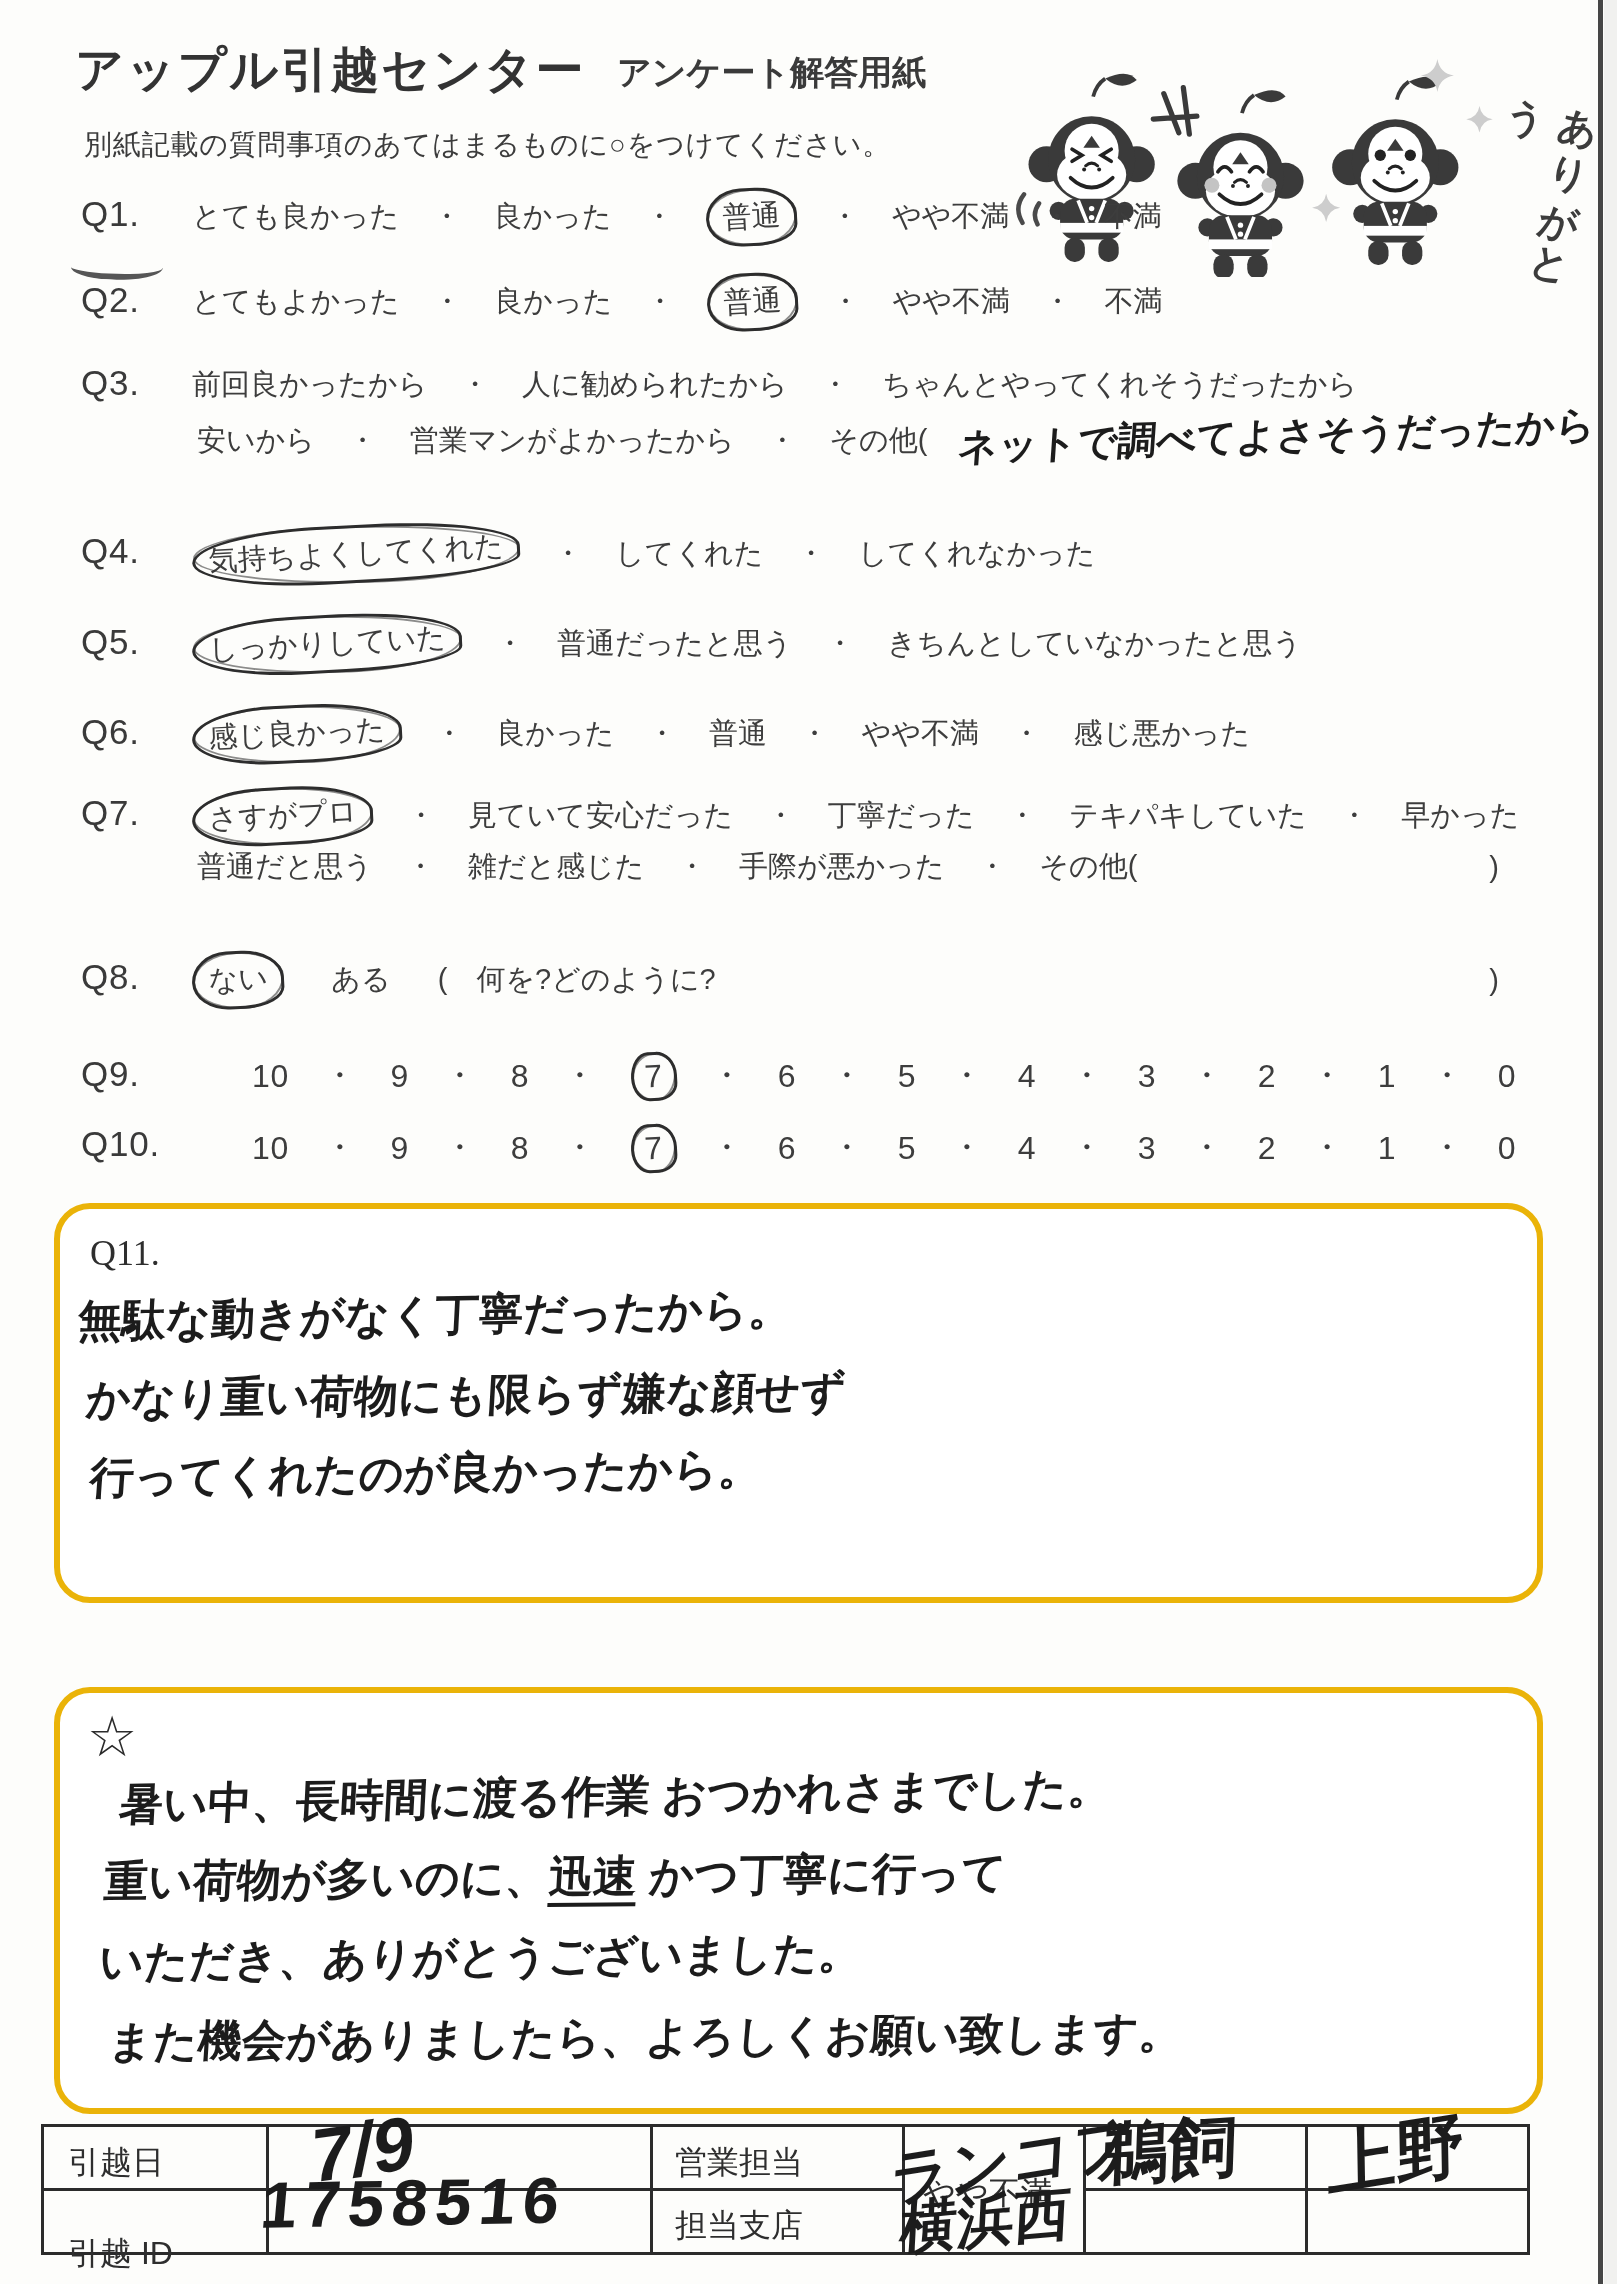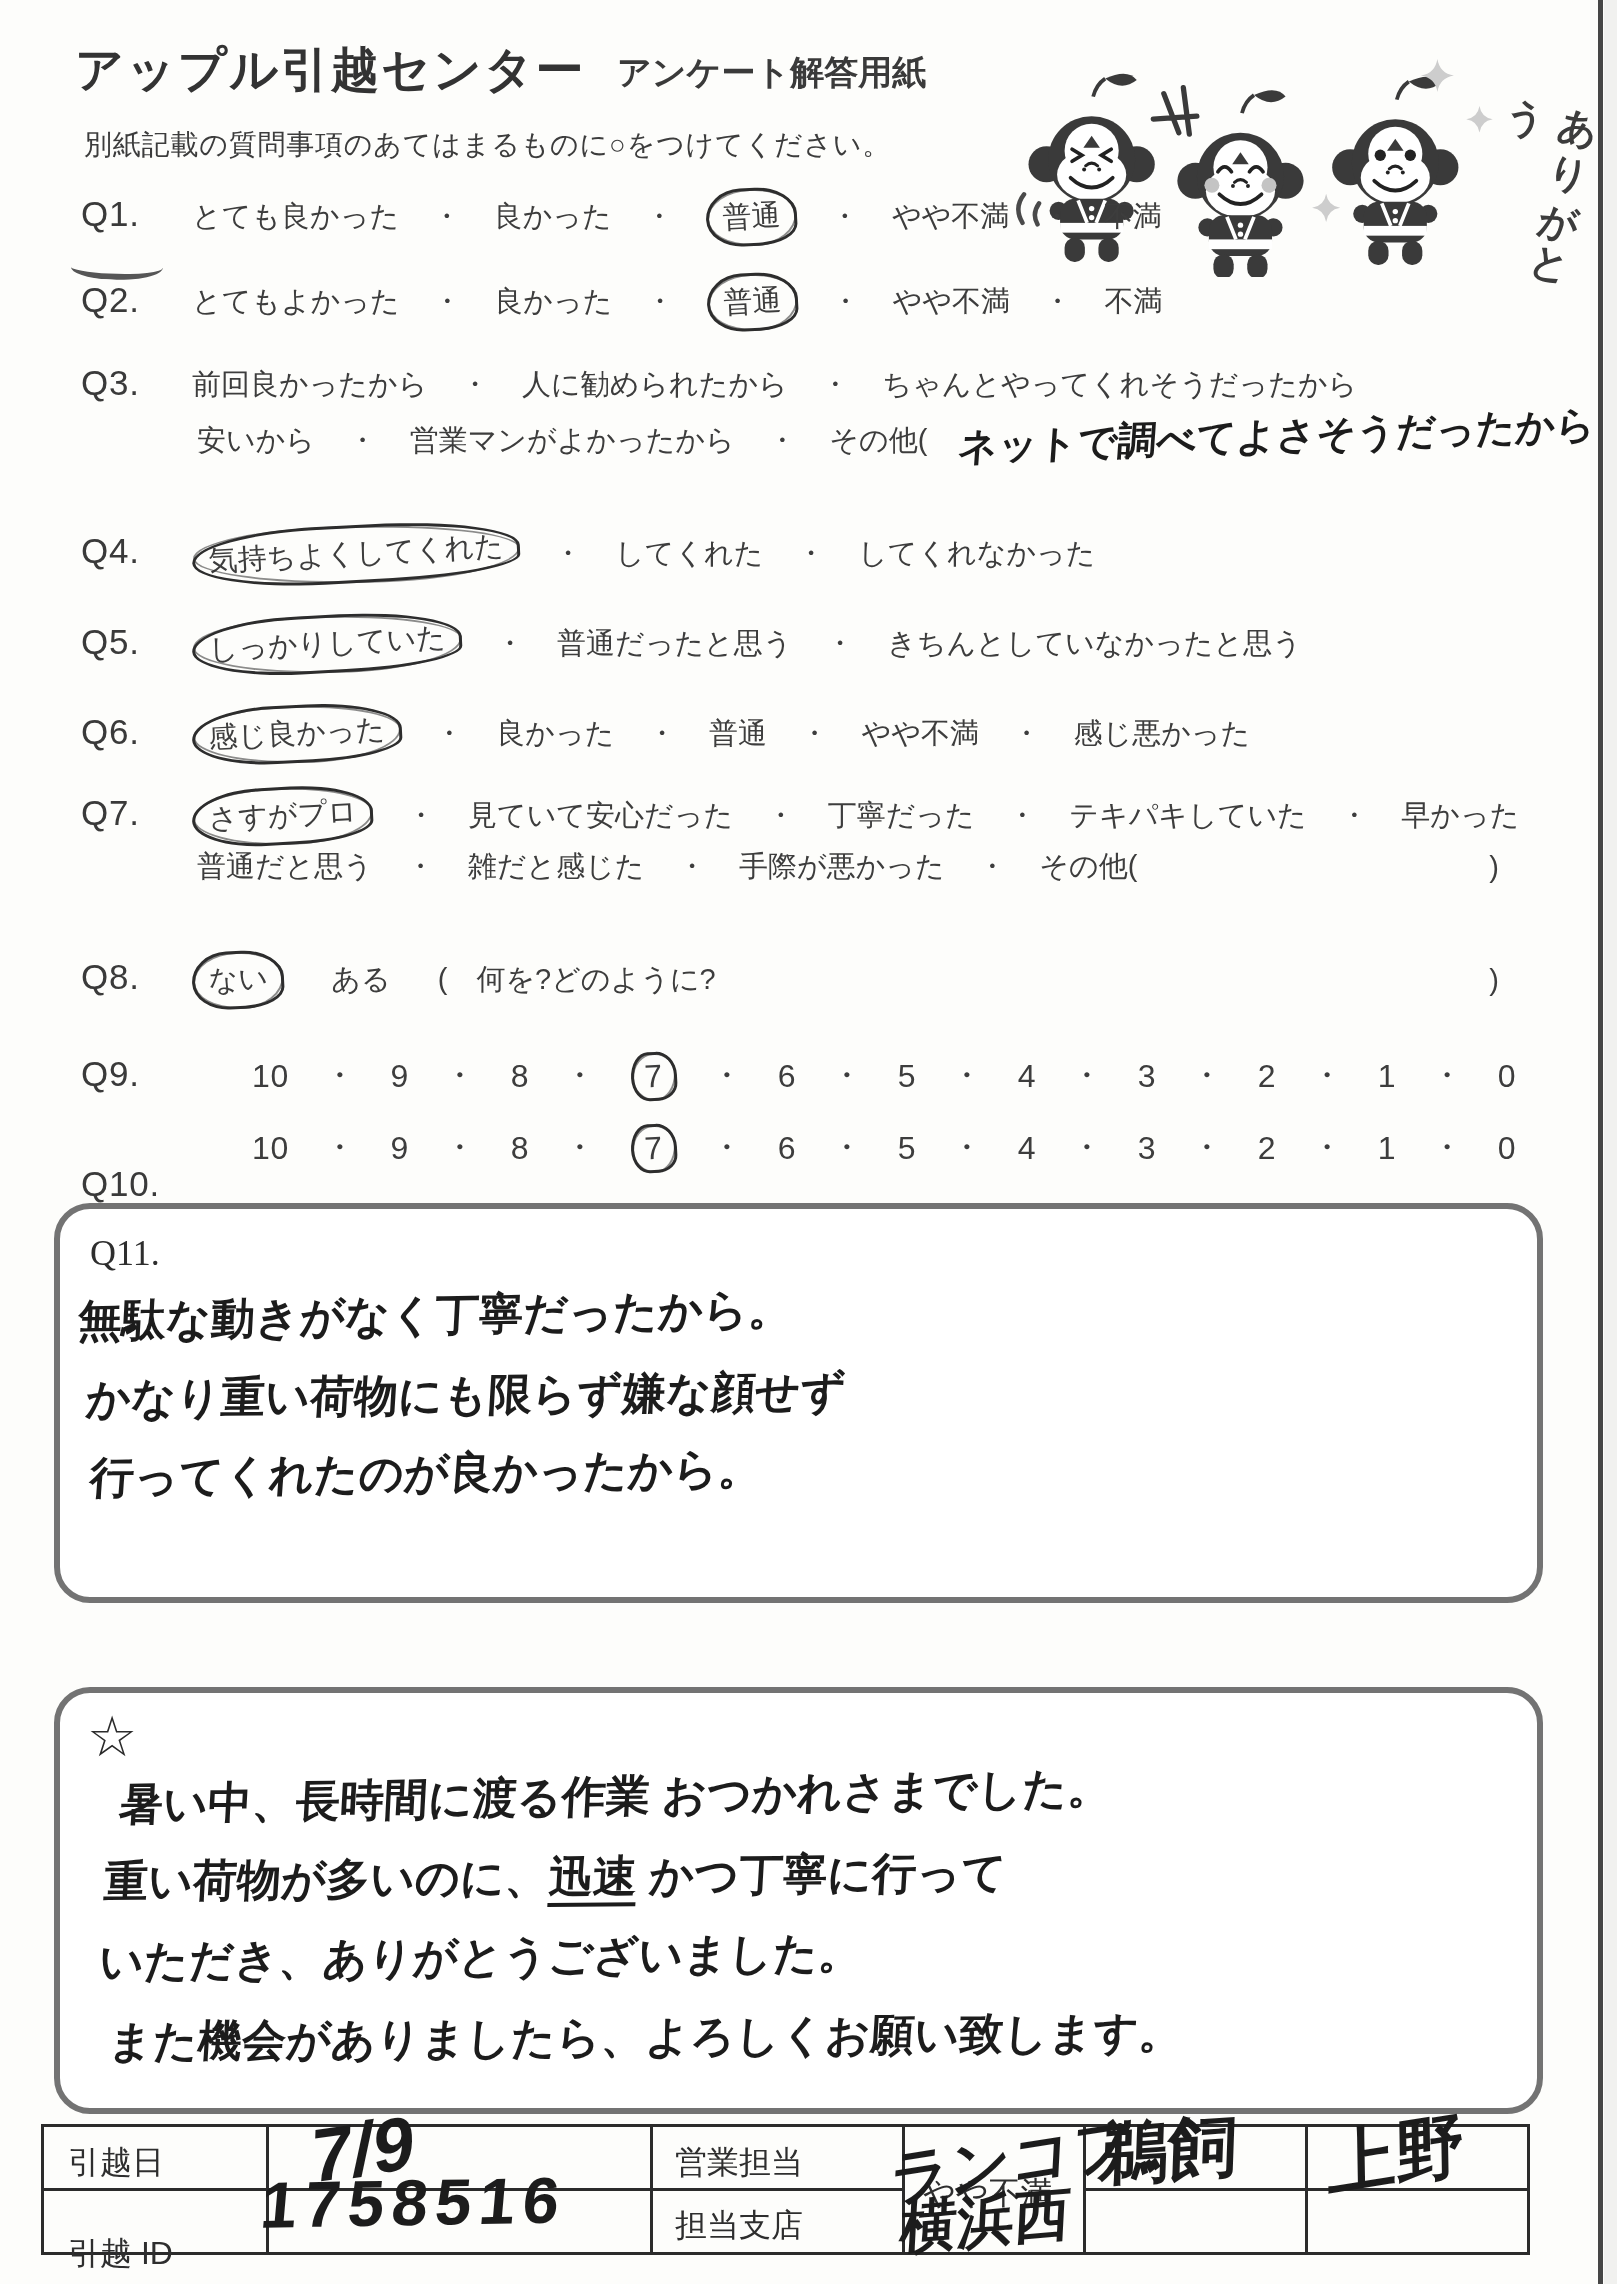--- a/index.html
+++ b/index.html
@@ -35,21 +35,21 @@
   .numrow .circled{padding:3px 10.5px;}
   .push-right{margin-left:auto;}
   .gap-left{margin-left:27px;}
   
   .hw{font-weight:bold;color:#1c1c1c;white-space:nowrap;}
   .hw-inline{font-size:39px;margin-top:-10.5px;margin-left:10.5px;transform:rotate(-2deg) skewX(-6deg);}
   .q1-swoosh{position:absolute;left:71px;top:254px;width:92px;height:19.6px;
     border-bottom:6px solid #565656;border-radius:0 0 70% 50%;transform:rotate(3deg);}
   
   .bigbox{position:absolute;left:54px;width:1477px;background:#fff;
-    border:6px solid #737373;border-radius:36px;}
+    border:6px solid #eab308;border-radius:36px;}
   .box1{top:1203px;height:388px;}
   .box2{top:1687px;height:415px;}
   .boxline{position:absolute;display:inline-block;font-size:44px;transform:rotate(-1deg) skewX(-4deg);}
   .star{position:absolute;left:27px;top:10.5px;font-size:56px;color:#2b2b2b;}
   .u{border-bottom:4.5px solid #1c1c1c;padding-bottom:1.5px;}
   
   .ftable{position:absolute;left:41px;top:2124px;width:1483px;height:125px;
     border:3px solid #2b2b2b;background:transparent;}
   .vline{position:absolute;top:0;bottom:0;width:3px;background:#2b2b2b;}
   .hseg{position:absolute;top:61px;height:3px;background:#2b2b2b;}
@@ -254,21 +254,21 @@
       <span class="sep">・</span>
       <span class="opt">3</span>
       <span class="sep">・</span>
       <span class="opt">2</span>
       <span class="sep">・</span>
       <span class="opt">1</span>
       <span class="sep">・</span>
       <span class="opt">0</span>
     </div>
 
-  <span class="qlabel" style="top:1164px">Q10.</span>
+  <span class="qlabel" style="top:1124px">Q10.</span>
   <div class="optrow numrow" style="top:1121px">
       <span class="opt">10</span>
       <span class="sep">・</span>
       <span class="opt">9</span>
       <span class="sep">・</span>
       <span class="opt">8</span>
       <span class="sep">・</span>
       <span class="opt circled">7</span>
       <span class="sep">・</span>
       <span class="opt">6</span>

